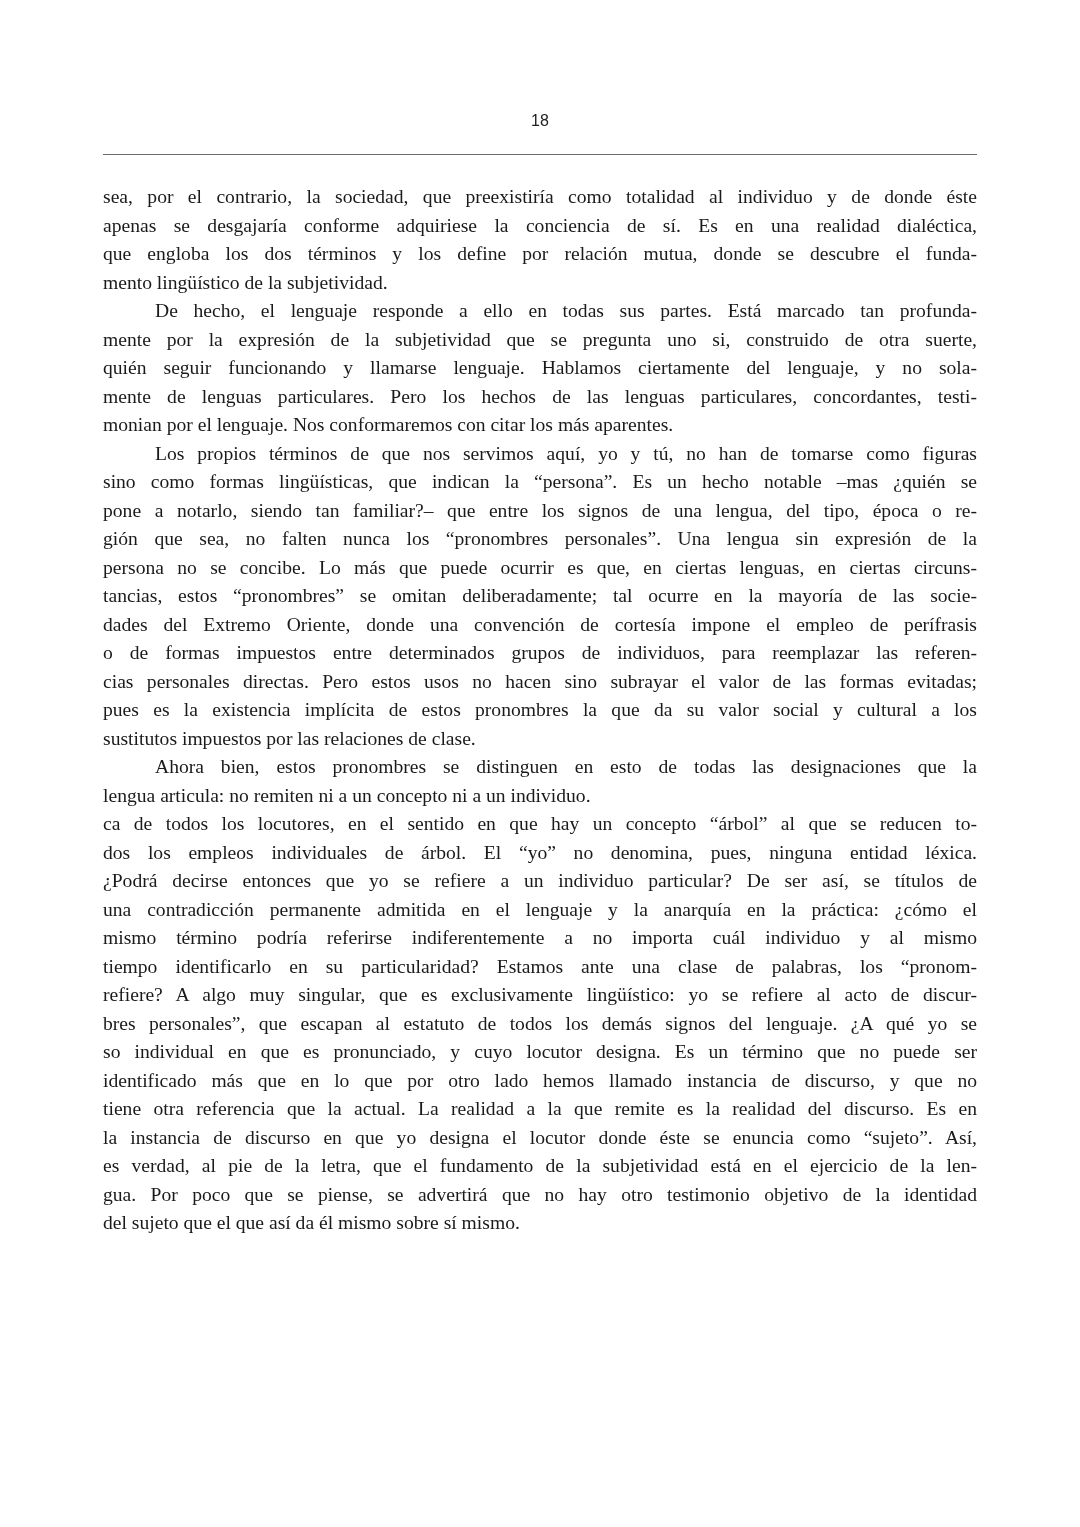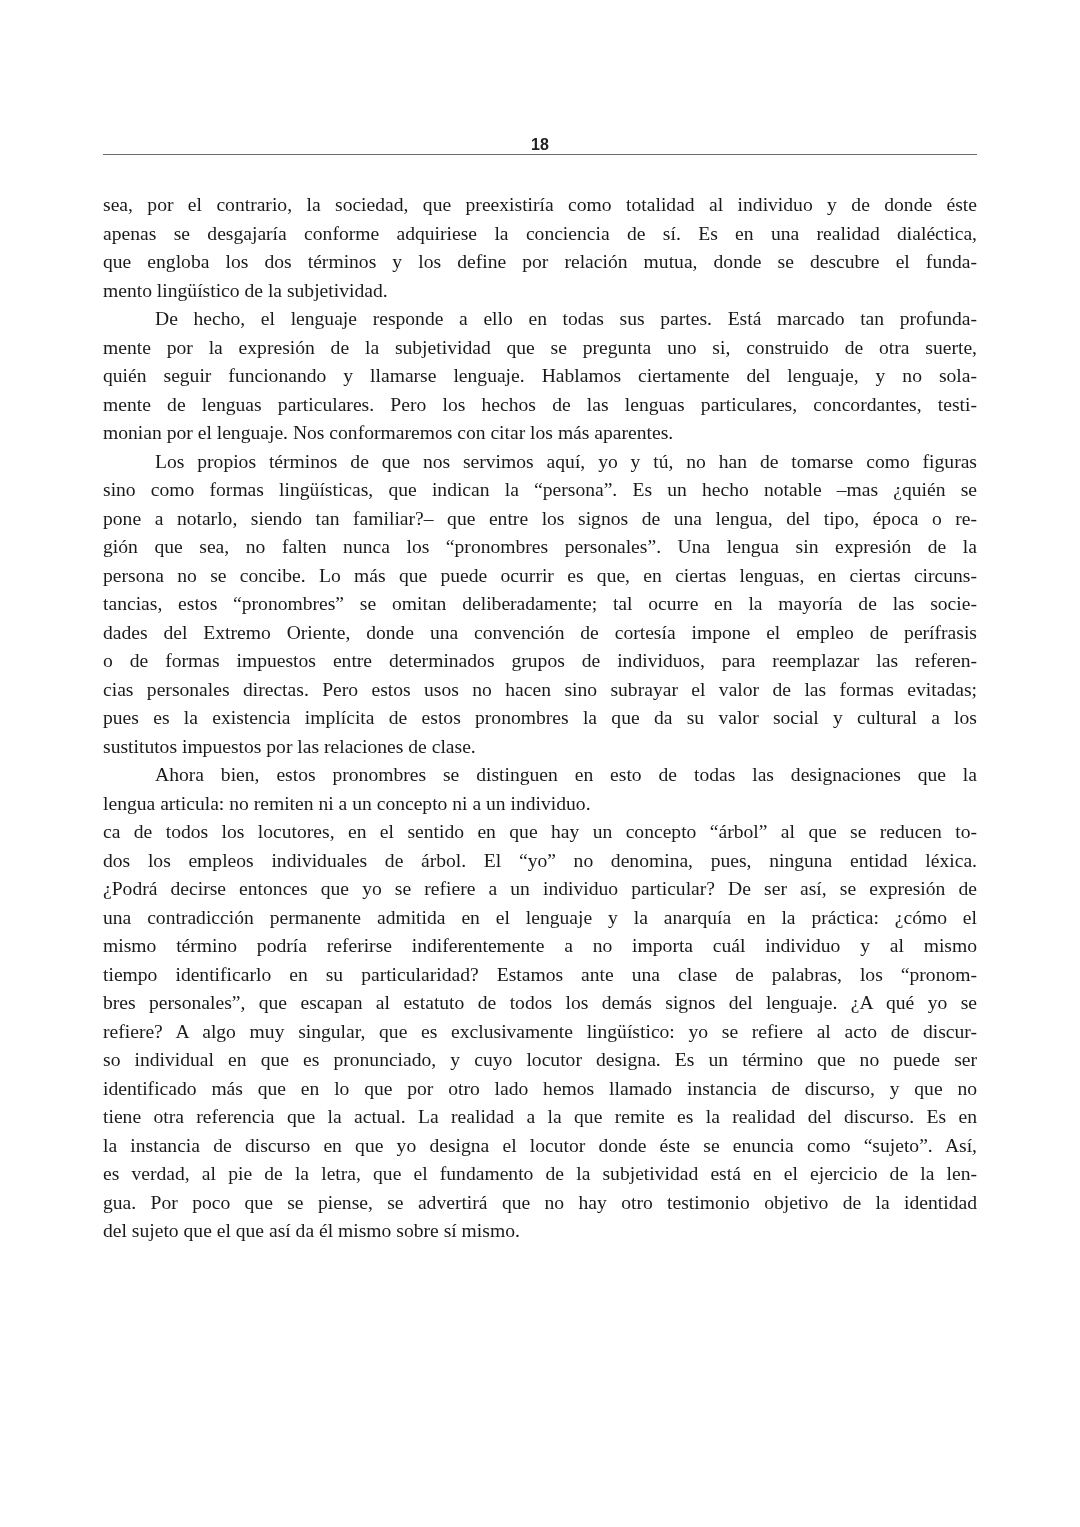--- a/index.html
+++ b/index.html
@@ -1,27 +1,27 @@
 <!DOCTYPE html>
 <html><head>
 <meta charset="utf-8">
 <style>
   html, body { margin: 0; padding: 0; background: #ffffff; }
   body { width: 1080px; height: 1527px; position: relative; overflow: hidden; }
   .page-number {
-    position: absolute; left: 0; width: 1080px; top: 136px; text-align: center;
-    font-family: "Liberation Sans", sans-serif; font-size: 16px; font-weight: bold; color: #222;
+    position: absolute; left: 0; width: 1080px; top: 112px; text-align: center;
+    font-family: "Liberation Sans", sans-serif; font-size: 16px; font-weight: normal; color: #222;
   }
   .rule {
     position: absolute; left: 103px; width: 874px; top: 154px; height: 0;
     border-top: 1px solid #6a6a6a;
   }
   .body-text {
     position: absolute; left: 103px; top: 183px; width: 874px;
-    font-family: "Liberation Serif", serif; font-size: 19.6px; color: #1a1a1a; margin-top: 8px;
+    font-family: "Liberation Serif", serif; font-size: 19.6px; color: #1a1a1a;
   }
   .line {
     height: 28.5px; line-height: 28.5px; white-space: nowrap;
     text-align: justify; text-align-last: justify;
   }
   .line.last { text-align-last: left; }
   .line.indent { padding-left: 52px; }
   .it { }
 </style>
 </head>
@@ -57,26 +57,26 @@
       <div class="line"><span>pues es la existencia implícita de estos pronombres la que da su valor social y cultural a los</span></div>
       <div class="line last"><span>sustitutos impuestos por las relaciones de clase.</span></div>
     </div>
     <div>
       <div class="line indent"><span>Ahora bien, estos pronombres se distinguen en esto de todas las designaciones que la</span></div>
       <div class="line last"><span>lengua articula: </span><span class="it">no remiten ni a un concepto ni a un individuo.</span></div>
     </div>
     <div>
       <div class="line"><span>ca de todos los locutores, en el sentido en que hay un concepto “árbol” al que se reducen to-</span></div>
       <div class="line"><span>dos los empleos individuales de </span><span class="it">árbol</span><span>. El “yo” no denomina, pues, ninguna entidad léxica.</span></div>
-      <div class="line"><span>¿Podrá decirse entonces que </span><span class="it">yo</span><span> se refiere a un individuo particular? De ser así, se expresión de</span></div>
+      <div class="line"><span>¿Podrá decirse entonces que </span><span class="it">yo</span><span> se refiere a un individuo particular? De ser así, se títulos de</span></div>
       <div class="line"><span>una contradicción permanente admitida en el lenguaje y la anarquía en la práctica: ¿cómo el</span></div>
       <div class="line"><span>mismo término podría referirse indiferentemente a no importa cuál individuo y al mismo</span></div>
       <div class="line"><span>tiempo identificarlo en su particularidad? Estamos ante una clase de palabras, los “pronom-</span></div>
+      <div class="line"><span>refiere? A algo muy singular, que es exclusivamente lingüístico: </span><span class="it">yo</span><span> se refiere al acto de discur-</span></div>
       <div class="line"><span>bres personales”, que escapan al estatuto de todos los demás signos del lenguaje. ¿A qué </span><span class="it">yo</span><span> se</span></div>
-      <div class="line"><span>refiere? A algo muy singular, que es exclusivamente lingüístico: </span><span class="it">yo</span><span> se refiere al acto de discur-</span></div>
       <div class="line"><span>so individual en que es pronunciado, y cuyo locutor designa. Es un término que no puede ser</span></div>
       <div class="line"><span>identificado más que en lo que por otro lado hemos llamado instancia de discurso, y que no</span></div>
       <div class="line"><span>tiene otra referencia que la actual. La realidad a la que remite es la realidad del discurso. Es en</span></div>
       <div class="line"><span>la instancia de discurso en que </span><span class="it">yo</span><span> designa el locutor donde éste se enuncia como “sujeto”. Así,</span></div>
       <div class="line"><span>es verdad, al pie de la letra, que el fundamento de la subjetividad está en el ejercicio de la len-</span></div>
       <div class="line"><span>gua. Por poco que se piense, se advertirá que no hay otro testimonio objetivo de la identidad</span></div>
       <div class="line last"><span>del sujeto que el que así da él mismo sobre sí mismo.</span></div>
     </div>
   </div>
 

